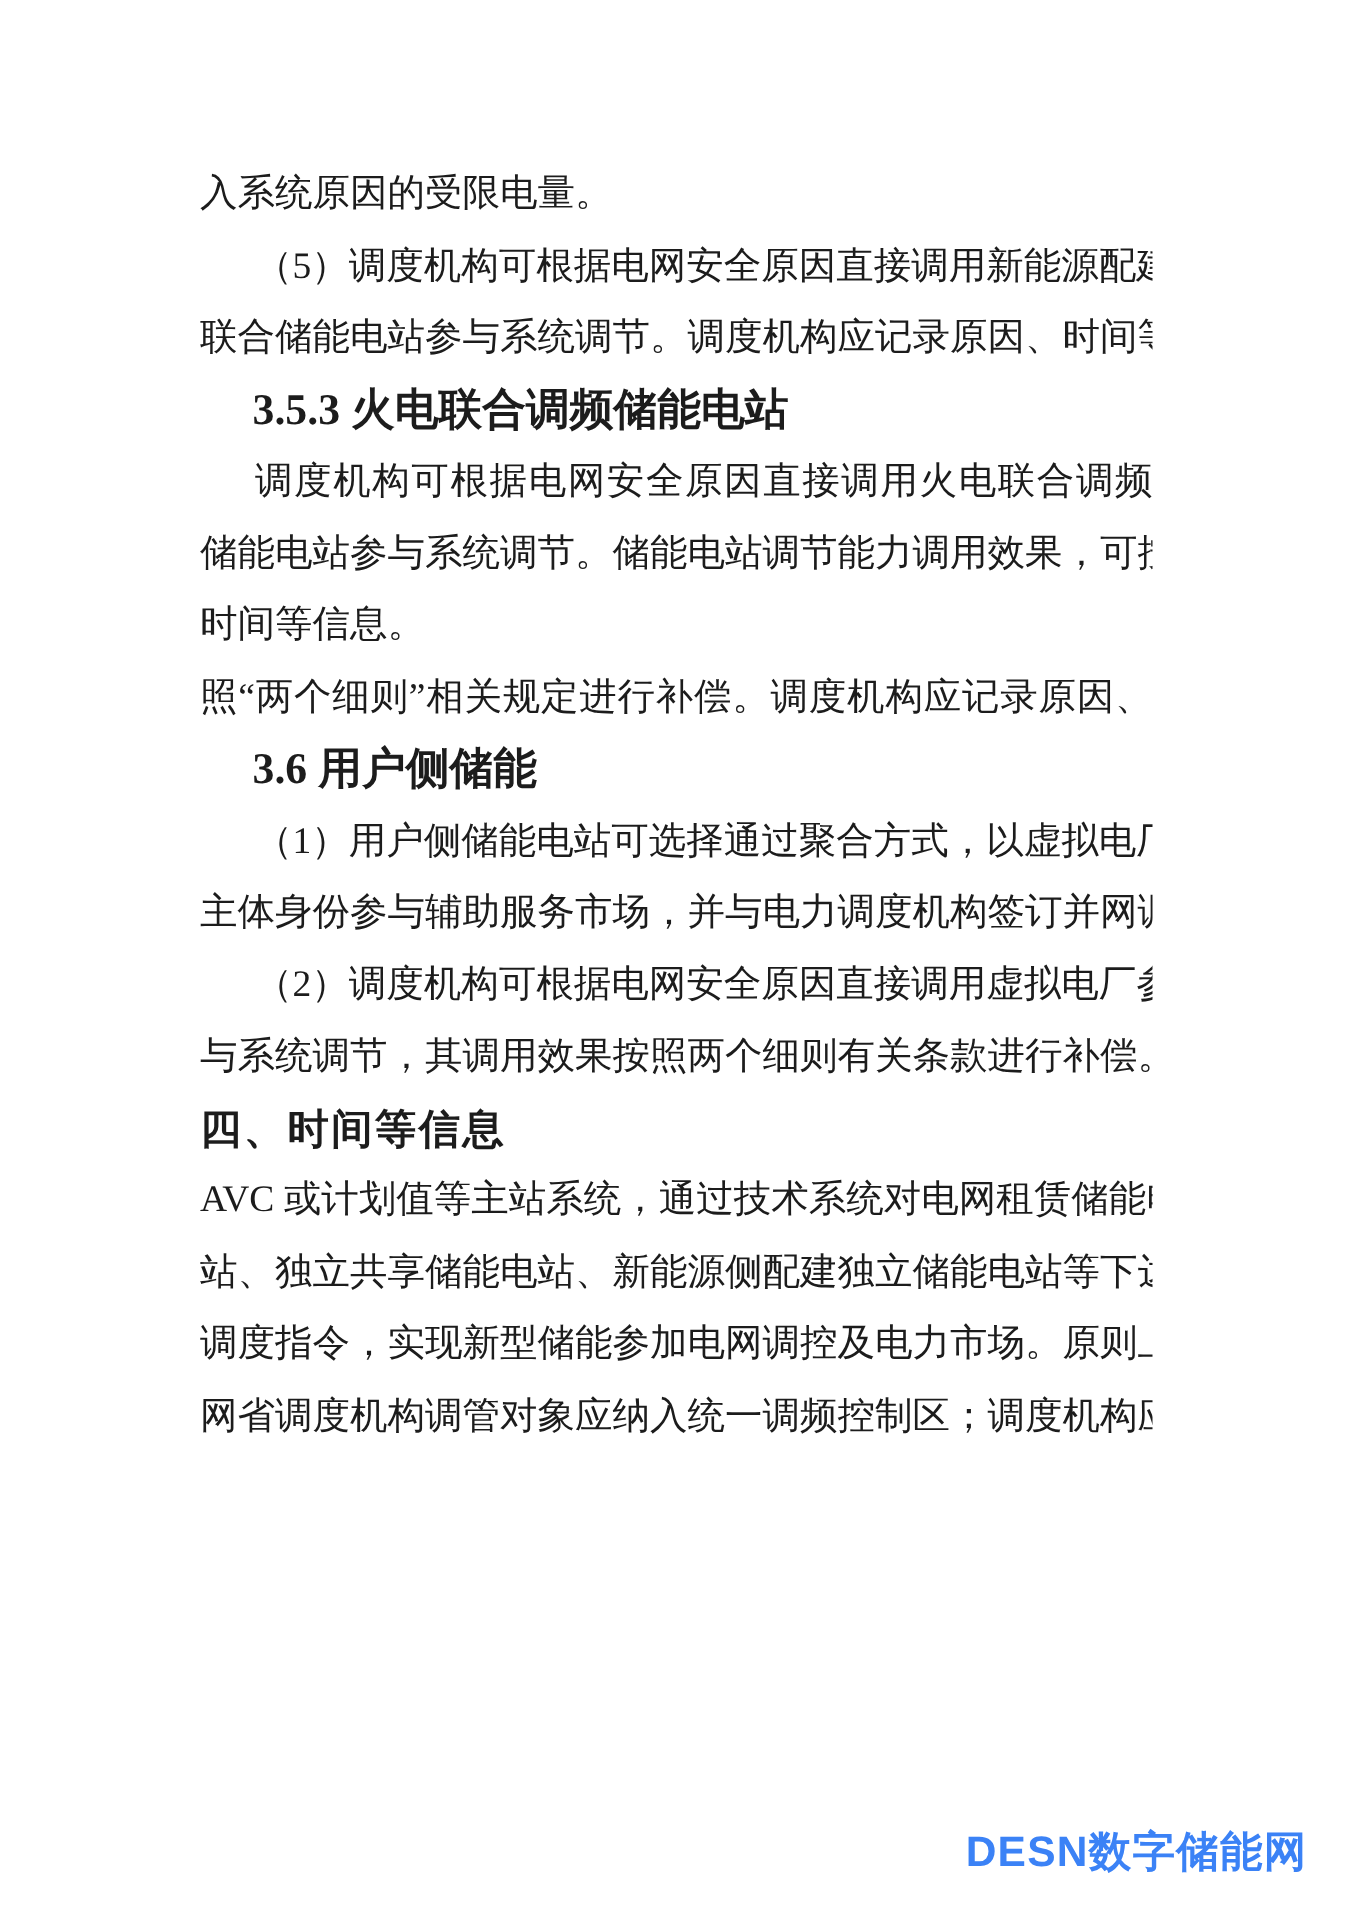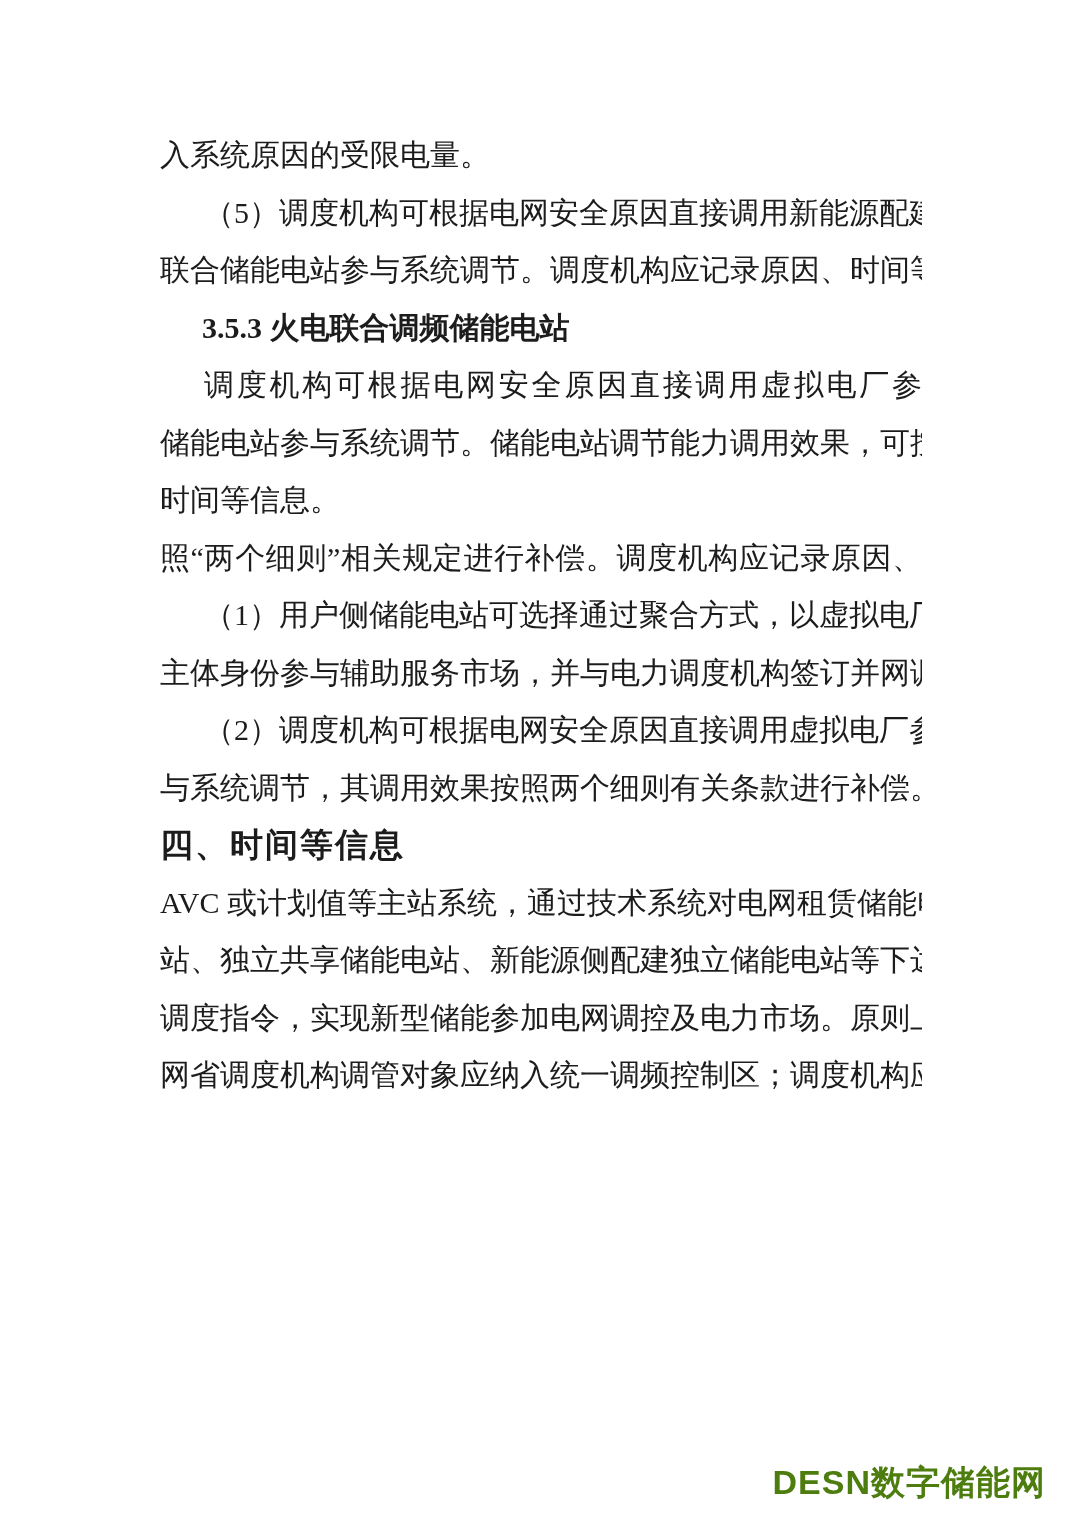--- a/index.html
+++ b/index.html
@@ -34,21 +34,21 @@
   .line.last {
     text-align: left;
     text-align-last: left;
   }
   .line.indent {
     text-indent: 44px;
   }
   .heading-serif {
     height: 57.5px;
     line-height: 57.5px;
-    font-size: 30px;
+    font-size: 35px;
     font-weight: bold;
     text-indent: 42px;
     text-align: left;
     text-align-last: left;
     white-space: nowrap;
   }
   .heading-sans {
     height: 57.5px;
     line-height: 57.5px;
     font-size: 33px;
@@ -60,43 +60,44 @@
     letter-spacing: 2px;
   }
   .watermark {
     position: absolute;
     top: 1460px;
     right: 34px;
     font-family: "Liberation Sans", "DejaVu Sans", sans-serif;
     font-weight: bold;
     font-size: 34px;
     line-height: 44px;
-    color: #4d7c0f;
+    color: #3b82f6;
     letter-spacing: 1px;
     white-space: nowrap;
   }
 </style>
 </head>
 <body>
 
 <div class="page">
   <div class="content">
 
     <div class="line last">入系统原因的受限电量。</div>
 
     <div class="line indent">（5）调度机构可根据电网安全原因直接调用新能源配建</div>
     <div class="line">联合储能电站参与系统调节。调度机构应记录原因、时间等</div>
 
     <div class="heading-serif">3.5.3 火电联合调频储能电站</div>
 
-    <div class="line indent">调度机构可根据电网安全原因直接调用虚拟电厂参</div>
+    <div class="line indent">调度机构可根据电网安全原因直接调用火电联合调频</div>
     <div class="line">储能电站参与系统调节。储能电站调节能力调用效果，可按</div>
     <div class="line last">时间等信息。</div>
     <div class="line">照“两个细则”相关规定进行补偿。调度机构应记录原因、</div>
 
+    <div class="heading-serif">3.6 用户侧储能</div>
 
     <div class="line indent">（1）用户侧储能电站可选择通过聚合方式，以虚拟电厂</div>
     <div class="line">主体身份参与辅助服务市场，并与电力调度机构签订并网调</div>
 
     <div class="line indent">（2）调度机构可根据电网安全原因直接调用虚拟电厂参</div>
     <div class="line">与系统调节，其调用效果按照两个细则有关条款进行补偿。</div>
 
     <div class="heading-sans">四、时间等信息</div>
 
     <div class="line">AVC 或计划值等主站系统，通过技术系统对电网租赁储能电</div>

